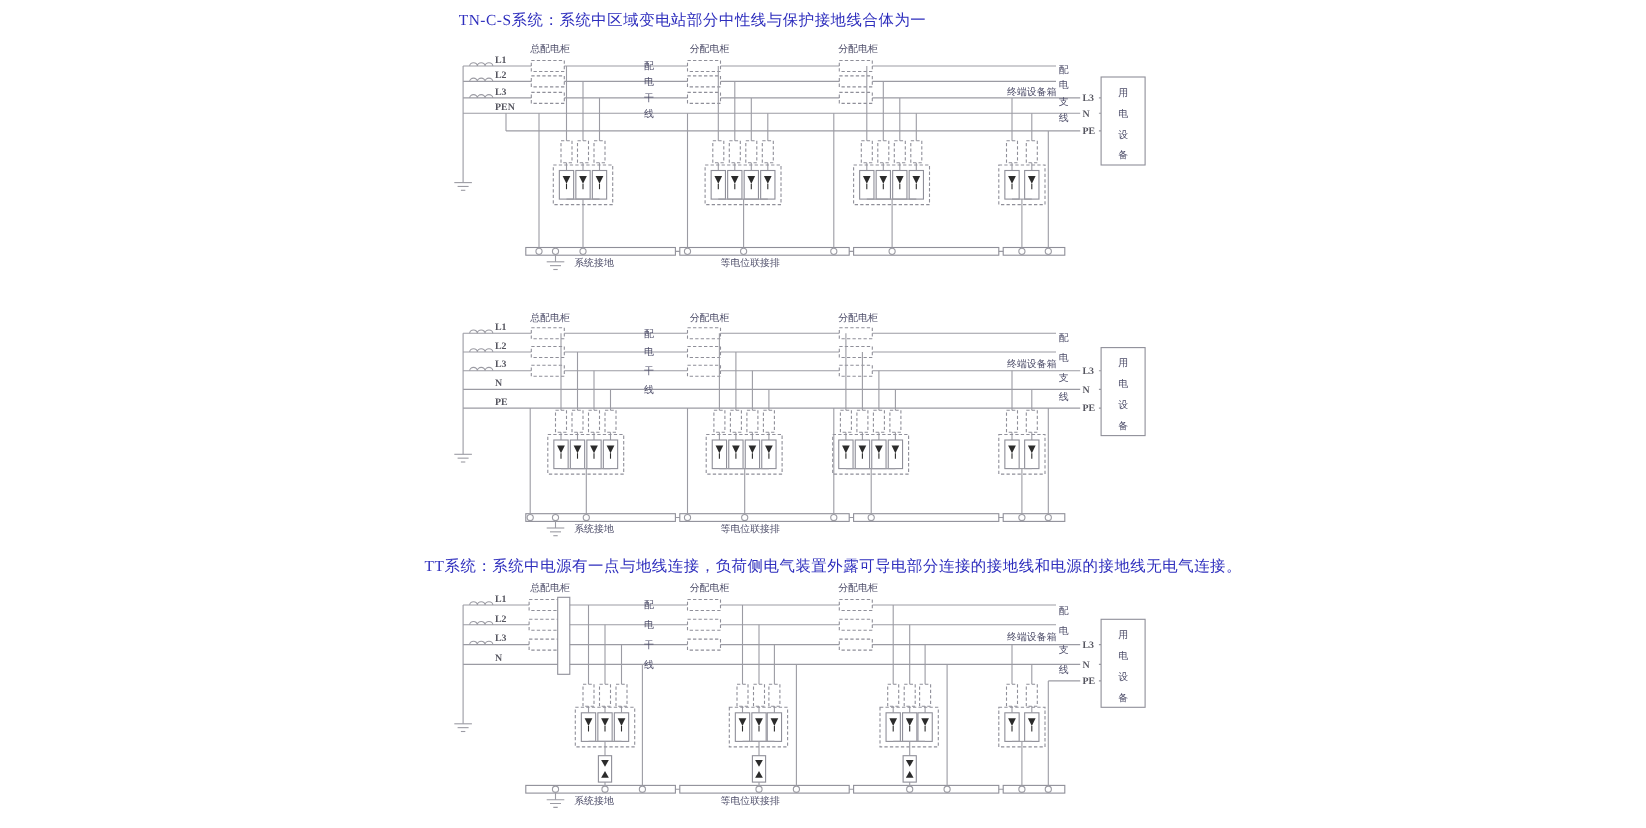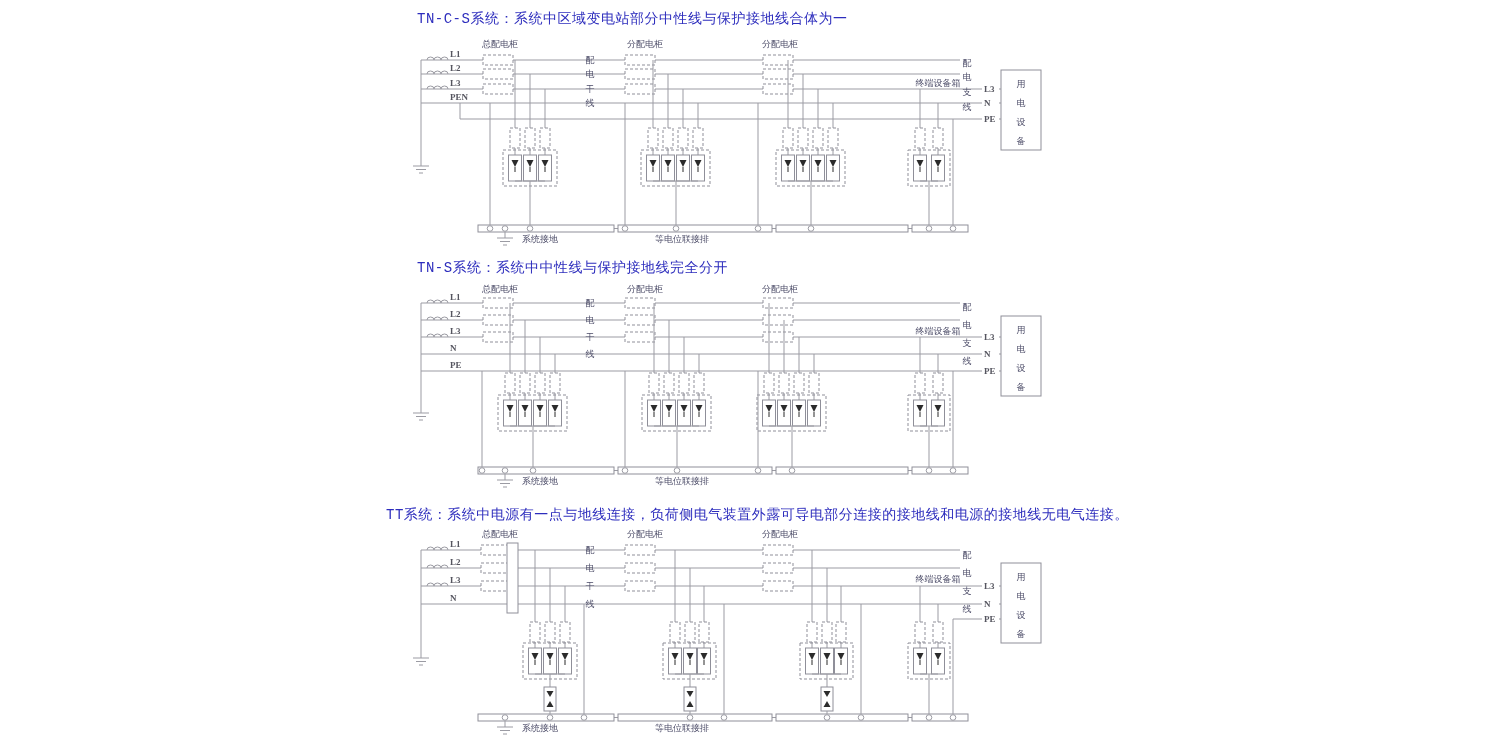--- a/index.html
+++ b/index.html
@@ -1,28 +1,27 @@
 <!DOCTYPE html>
 <html><head>
 <meta charset="utf-8">
 <style>
   html,body{margin:0;padding:0;background:#fff;}
   .stage{position:relative;width:1496px;height:753px;background:#fff;overflow:hidden;
          font-family:"Liberation Serif","DejaVu Serif",serif;}
   .dtitle{position:absolute;font-size:14px;letter-spacing:0.5px;white-space:nowrap;
-          font-family:Liberation Mono, monospace;}
+          font-family:Liberation Serif, serif;}
   svg{position:absolute;left:0;top:0;}
   svg text{font-family:"Liberation Serif","DejaVu Serif",serif;}
 </style>
 </head>
 <body>
 
 <div class="stage" style="background: rgb(255, 255, 255);">
   <div class="dtitle" style="left: 417px; top: 10px; color: rgb(45, 45, 189);">TN-C-S系统：系统中区域变电站部分中性线与保护接地线合体为一</div>
-  <div class="dtitle" style="left: 417px; top: 259px; color: rgb(45, 45, 189);">TN-S系统：系统中中性线与保护接地线完全分开</div>
   <div class="dtitle" style="left: 386px; top: 506px; color: rgb(45, 45, 189);">TT系统：系统中电源有一点与地线连接，负荷侧电气装置外露可导电部分连接的接地线和电源的接地线无电气连接。</div>
   <svg id="cv" width="1496" height="753" viewBox="0 0 1496 753">
       <g>
         <line x1="421" y1="60" x2="960" y2="60" stroke="#9b9ba3" stroke-width="1"></line>
         <text x="450" y="57" fill="#55555f" font-size="9" text-anchor="start" font-weight="bold" font-family="&quot;Liberation Sans&quot;,&quot;DejaVu Sans&quot;,sans-serif">L1</text>
         <path d="M 427 60 a 3.5 3 0 0 1 7 0 a 3.5 3 0 0 1 7 0 a 3.5 3 0 0 1 7 0" fill="none" stroke="#9b9ba3" stroke-width="1"></path>
         <line x1="421" y1="74" x2="960" y2="74" stroke="#9b9ba3" stroke-width="1"></line>
         <text x="450" y="71" fill="#55555f" font-size="9" text-anchor="start" font-weight="bold" font-family="&quot;Liberation Sans&quot;,&quot;DejaVu Sans&quot;,sans-serif">L2</text>
         <path d="M 427 74 a 3.5 3 0 0 1 7 0 a 3.5 3 0 0 1 7 0 a 3.5 3 0 0 1 7 0" fill="none" stroke="#9b9ba3" stroke-width="1"></path>
         <line x1="421" y1="89" x2="1001" y2="89" stroke="#9b9ba3" stroke-width="1"></line>

